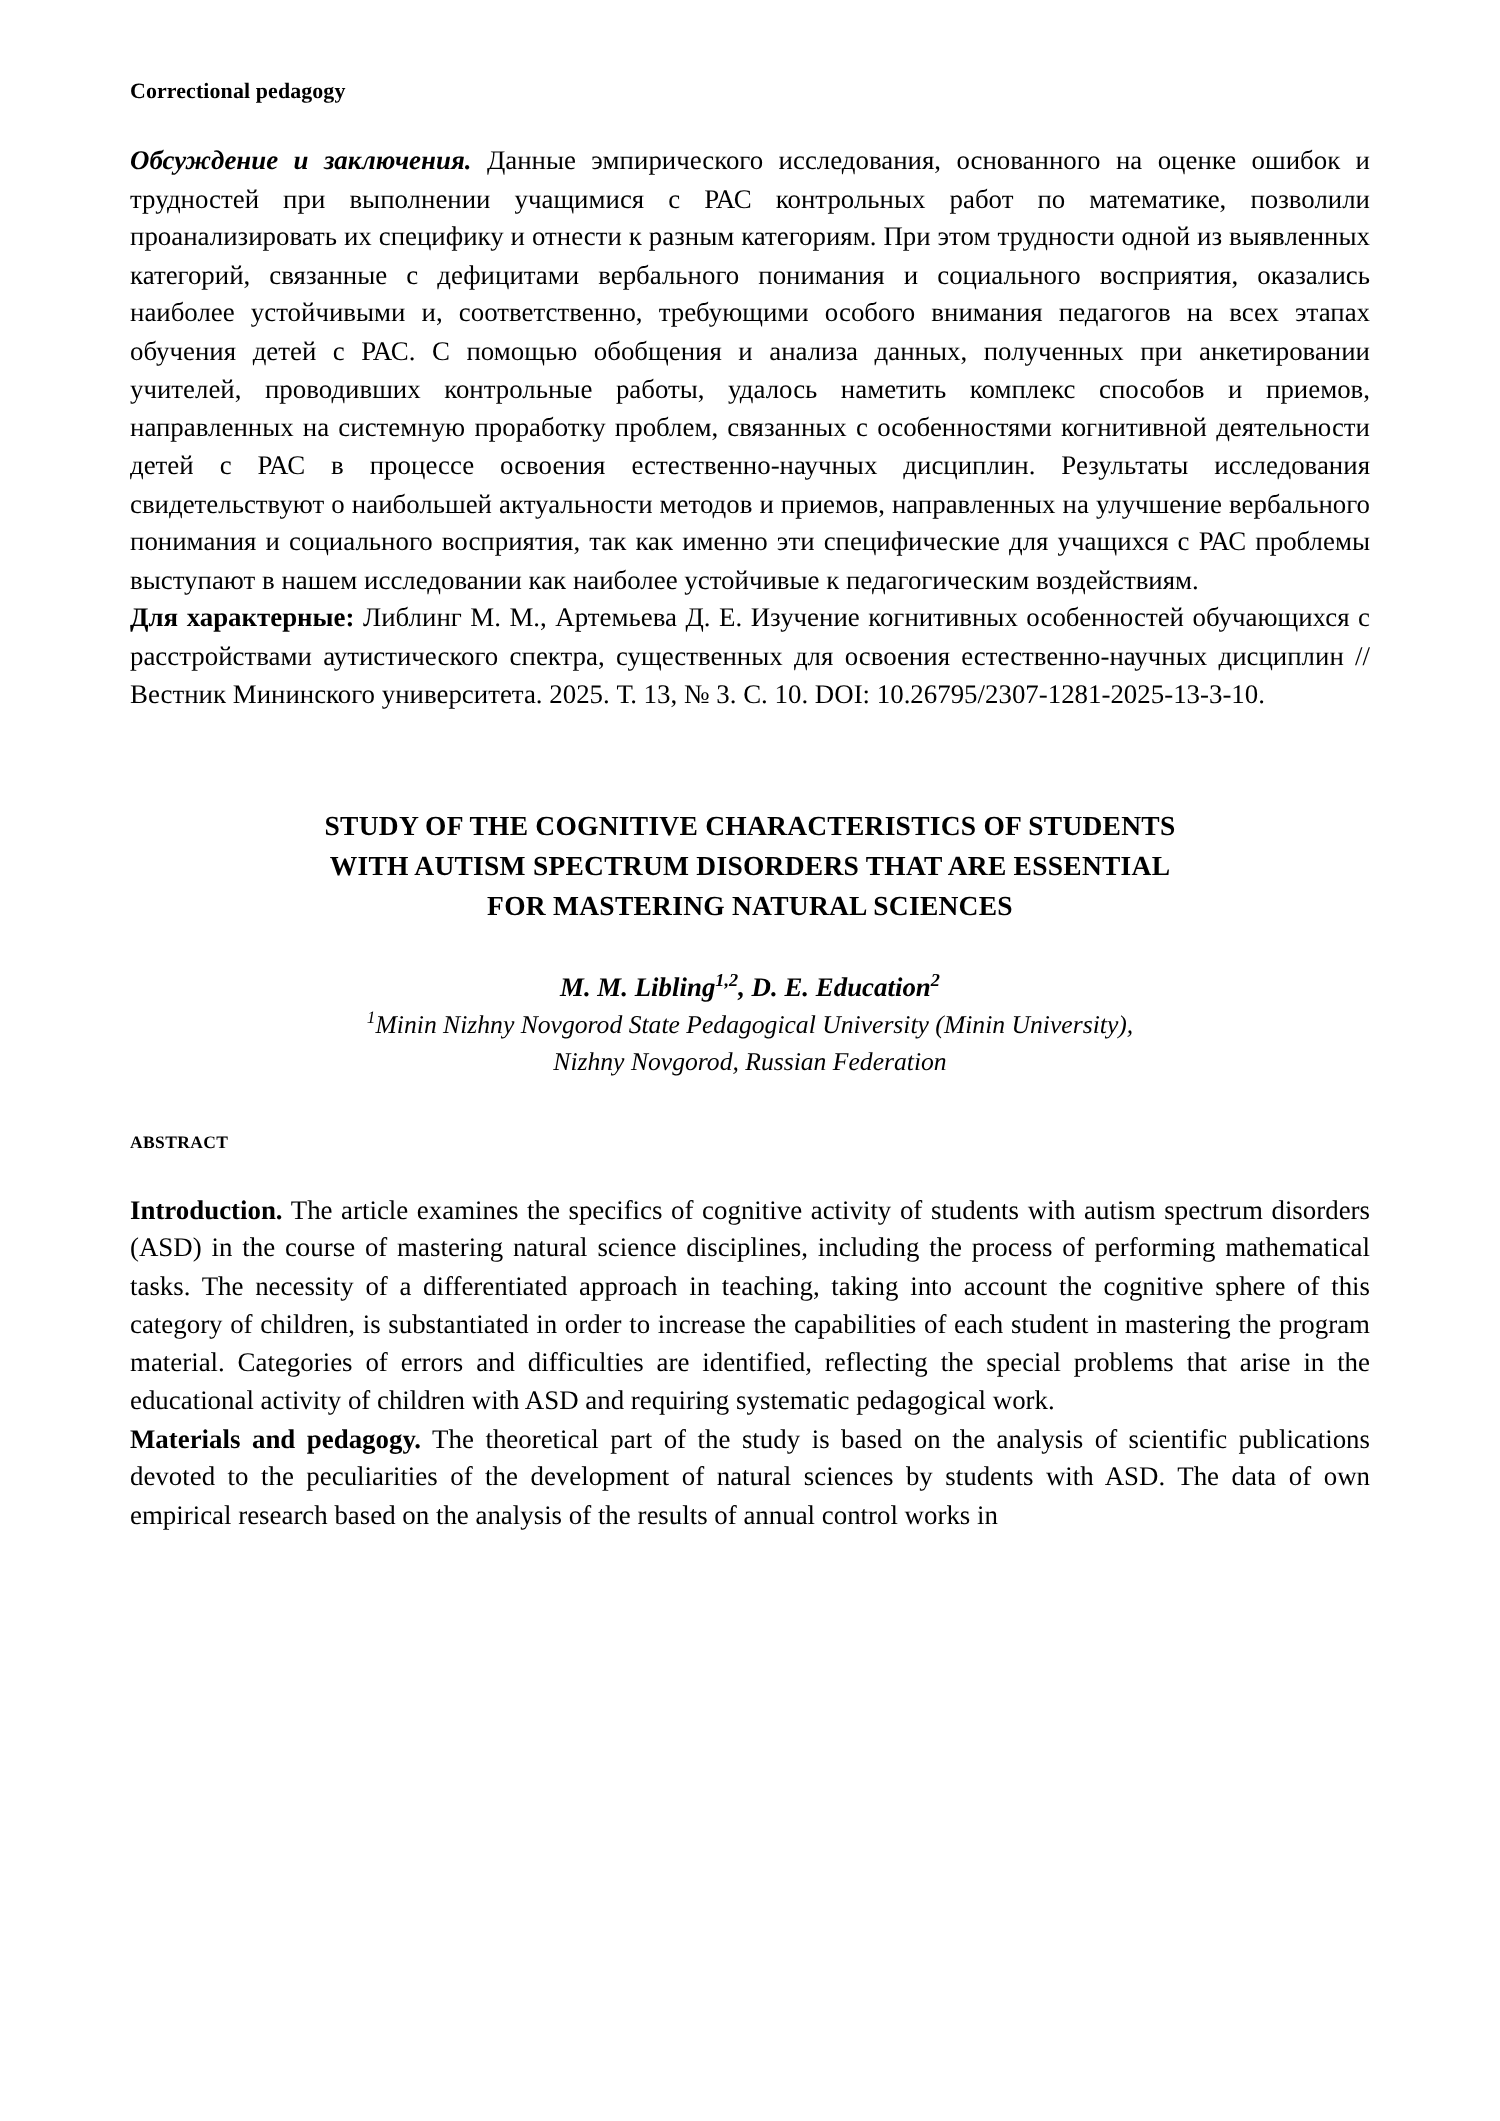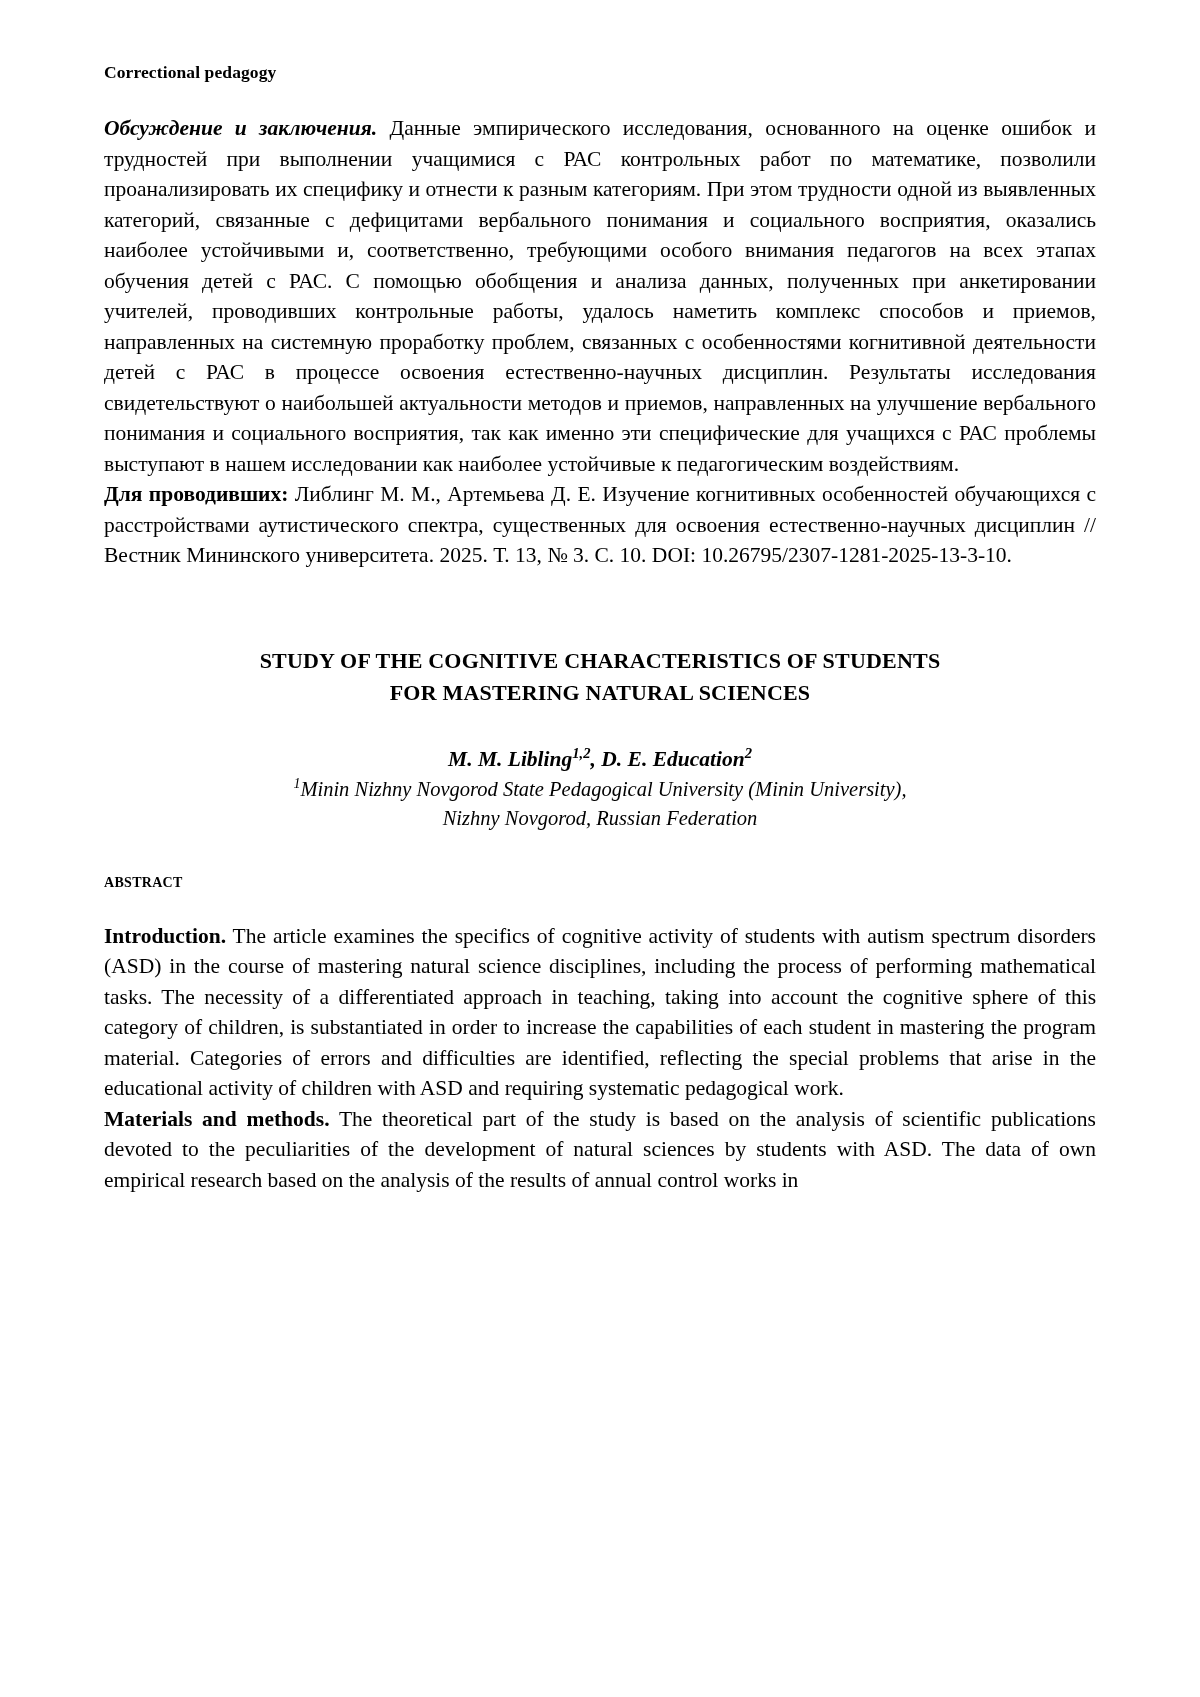--- a/index.html
+++ b/index.html
@@ -107,36 +107,37 @@
 </head>
 <body>
 
 <div class="page">
 
   <div class="running-head">Correctional pedagogy</div>
 
   <p class="body-par"><span class="lead-bold">Обсуждение и заключения.</span><span> Данные эмпирического исследования, основанного на оценке ошибок и трудностей при выполнении учащимися с РАС контрольных работ по математике, позволили проанализировать их специфику и отнести к разным категориям. При этом трудности одной из выявленных категорий, связанные с дефицитами вербального понимания и социального восприятия, оказались наиболее устойчивыми и, соответственно, требующими особого внимания педагогов на всех этапах обучения детей с РАС. С помощью обобщения и анализа данных, полученных при анкетировании учителей, проводивших контрольные работы, удалось наметить комплекс способов и приемов, направленных на системную проработку проблем, связанных с особенностями когнитивной деятельности детей с РАС в процессе освоения естественно-научных дисциплин. Результаты исследования свидетельствуют о наибольшей актуальности методов и приемов, направленных на улучшение вербального понимания и социального восприятия, так как именно эти специфические для учащихся с РАС проблемы выступают в нашем исследовании как наиболее устойчивые к педагогическим воздействиям.</span></p>
 
 
-  <p class="body-par cite-block"><span class="lead-bold-plain">Для проводивших:</span><span> Либлинг М. М., Артемьева Д. Е. Изучение когнитивных особенностей обучающихся с расстройствами аутистического спектра, существенных для освоения естественно-научных дисциплин // Вестник Мининского университета. 2025. Т. 13, № 3. С. 10. DOI: 10.26795/2307-1281-2025-13-3-10.</span></p>
+  <p class="body-par cite-block"><span class="lead-bold-plain">Для характерные:</span><span> Либлинг М. М., Артемьева Д. Е. Изучение когнитивных особенностей обучающихся с расстройствами аутистического спектра, существенных для освоения естественно-научных дисциплин // Вестник Мининского университета. 2025. Т. 13, № 3. С. 10. DOI: 10.26795/2307-1281-2025-13-3-10.</span></p>
 
   <div class="title-block">
     <div>STUDY OF THE COGNITIVE CHARACTERISTICS OF STUDENTS</div>
+    <div>WITH AUTISM SPECTRUM DISORDERS THAT ARE ESSENTIAL</div>
     <div>FOR MASTERING NATURAL SCIENCES</div>
   </div>
 
   <div class="authors"><span>M. M. Libling</span><sup>1,2</sup><span>, </span><span>D. E. Education</span><sup>2</sup></div>
 
   <div class="affil">
     <div><sup>1</sup><span>Minin Nizhny Novgorod State Pedagogical University (Minin University),</span></div>
     <div>Nizhny Novgorod, Russian Federation</div>
   </div>
 
 
   <div class="abstract-head">ABSTRACT</div>
 
   <div class="abstract-body">
     <p><span class="lead-bold-plain">Introduction.</span><span> The article examines the specifics of cognitive activity of students with autism spectrum disorders (ASD) in the course of mastering natural science disciplines, including the process of performing mathematical tasks. The necessity of a differentiated approach in teaching, taking into account the cognitive sphere of this category of children, is substantiated in order to increase the capabilities of each student in mastering the program material. Categories of errors and difficulties are identified, reflecting the special problems that arise in the educational activity of children with ASD and requiring systematic pedagogical work.</span></p>
-    <p><span class="lead-bold-plain">Materials and methods.</span><span> The theoretical part of the study is based on the analysis of scientific publications devoted to the peculiarities of the development of natural sciences by students with ASD. The data of own empirical research based on the analysis of the results of annual control works in</span></p>
+    <p><span class="lead-bold-plain">Materials and pedagogy.</span><span> The theoretical part of the study is based on the analysis of scientific publications devoted to the peculiarities of the development of natural sciences by students with ASD. The data of own empirical research based on the analysis of the results of annual control works in</span></p>
   </div>
 
 
 </div>
 
 </body></html>

